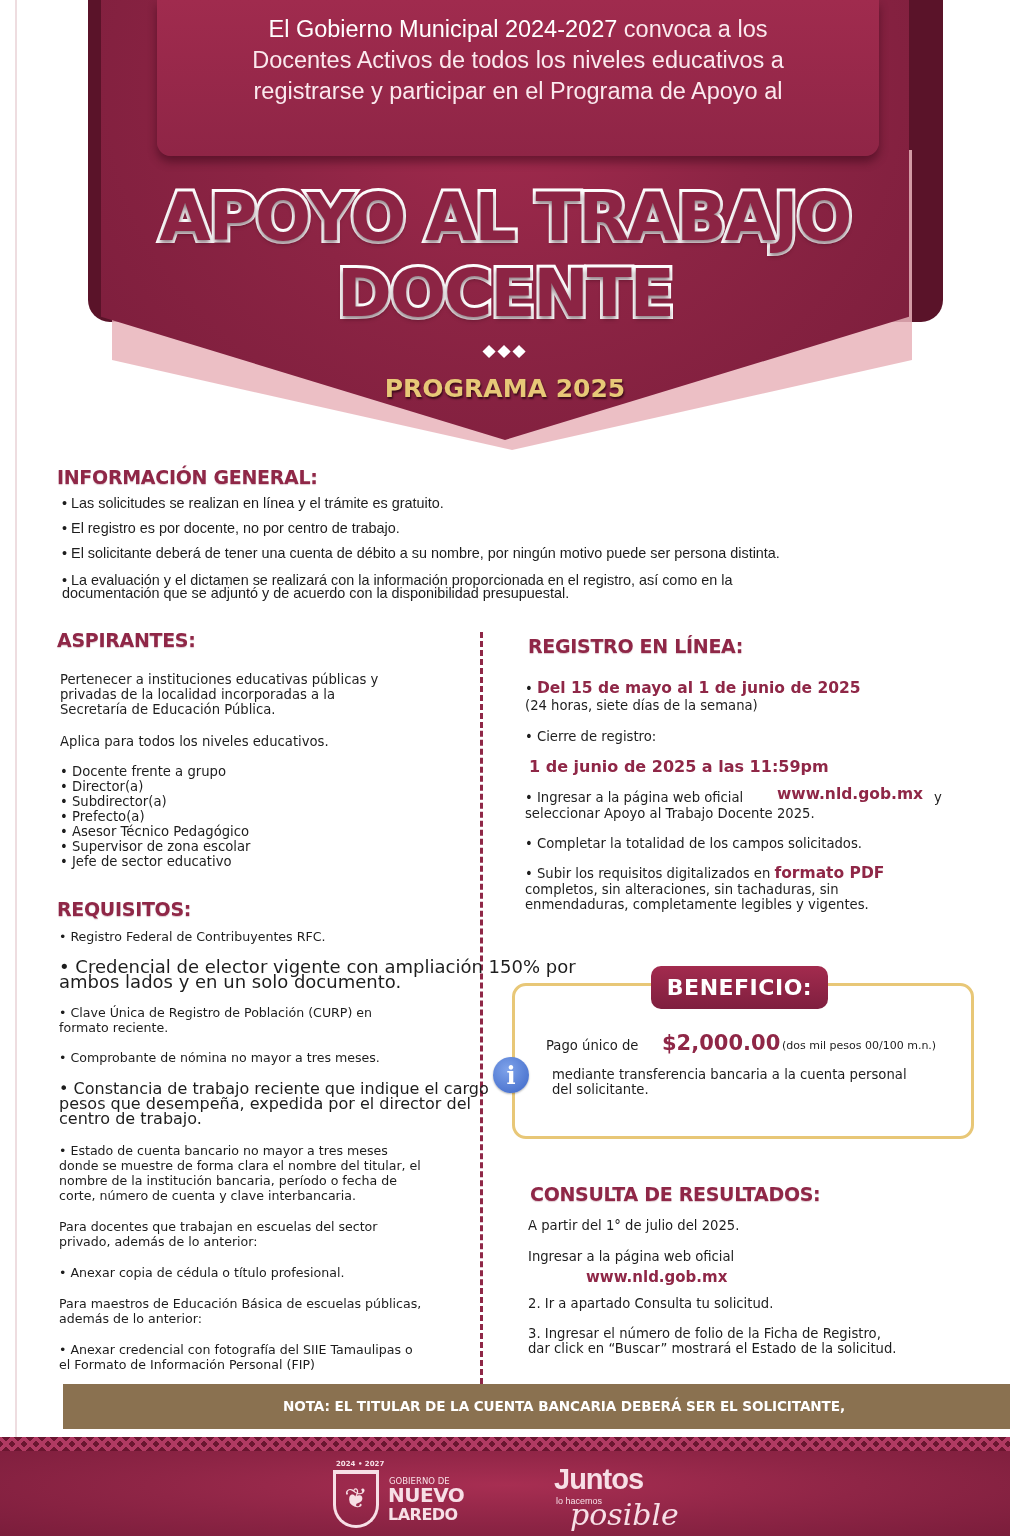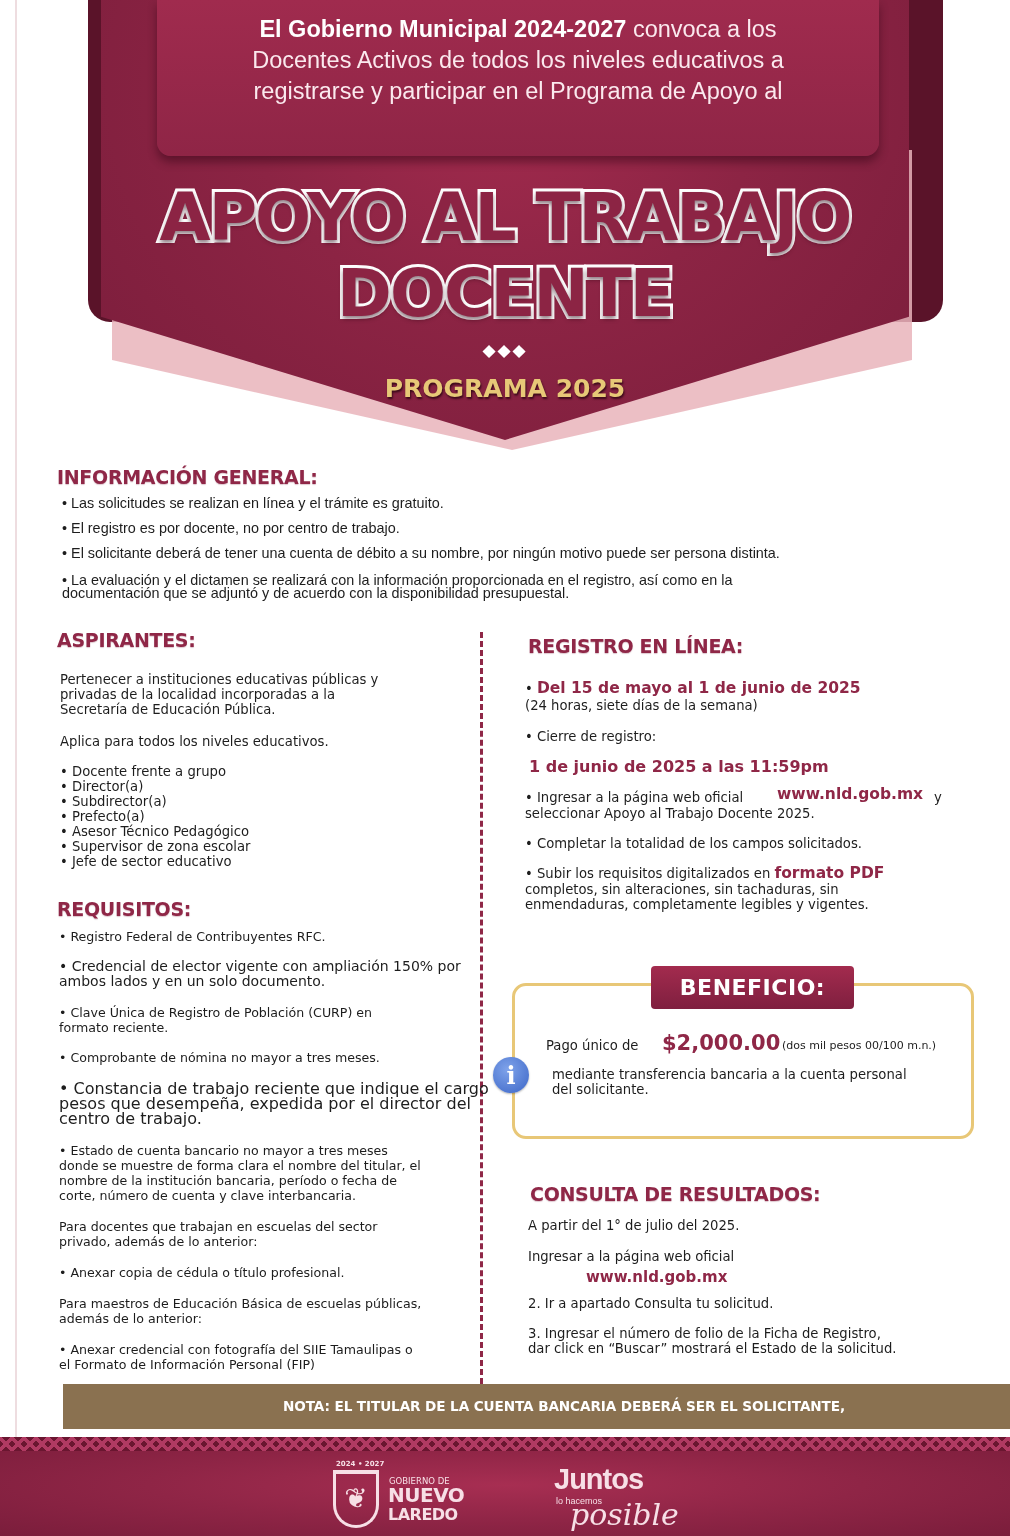--- a/index.html
+++ b/index.html
@@ -37,21 +37,21 @@
     left: 157px; top: 0; width: 722px; height: 156px;
     background: linear-gradient(180deg, #a02b4e 0%, #8f2546 100%);
     border-radius: 0 0 14px 14px;
     box-shadow: 0 6px 10px rgba(40,0,15,0.45);
     text-align: center;
     color: #fbe9ee;
     font-family: "Liberation Sans", sans-serif;
     font-size: 23.5px; line-height: 31px;
     padding-top: 14px; box-sizing: border-box;
   }
-  .intro-box b { font-weight: 700; color: #fff; }
+  .intro-box b { font-weight: 400; color: #fff; }
   .title {
     left: 101px; top: 180px; width: 808px; text-align: center;
     font-family: "DejaVu Sans", sans-serif; font-weight: 900;
     font-size: 66px; line-height: 76px; letter-spacing: -2px;
     color: #8c2444;
     -webkit-text-stroke: 6px #ffffff;
     paint-order: stroke fill;
     text-shadow: 0 3px 4px rgba(40,0,15,0.5);
   }
   .diamonds {
@@ -81,23 +81,23 @@
     border-left: 3px dashed #8f2747;
   }
 
   
   .benef-box {
     left: 512px; top: 983px; width: 462px; height: 156px;
     border: 3px solid #e8c777; border-radius: 14px; box-sizing: border-box;
     background: #ffffff;
   }
   .benef-pill {
-    left: 651px; top: 966px; width: 203px; height: 43px;
+    left: 651px; top: 966px; width: 177px; height: 43px;
     background: linear-gradient(180deg, #a32b4e, #7f1f3f);
-    border-radius: 4px;
+    border-radius: 10px;
     color: #ffffff; font-weight: 900; font-size: 22px; letter-spacing: 0.5px;
     display: flex; align-items: center; justify-content: center;
     font-family: "DejaVu Sans", sans-serif;
   }
   .info-icon {
     left: 493px; top: 1057px; width: 36px; height: 36px; border-radius: 50%;
     background: radial-gradient(circle at 40% 35%, #7fa3ea, #3c66c7);
     color: #ffffff; font-family: "DejaVu Serif", serif; font-weight: 700;
     font-size: 24px; display: flex; align-items: center; justify-content: center;
     box-shadow: 0 1px 2px rgba(0,0,0,0.3);
@@ -186,21 +186,21 @@
   <div>• Prefecto(a)</div>
   <div>• Asesor Técnico Pedagógico</div>
   <div>• Supervisor de zona escolar</div>
   <div>• Jefe de sector educativo</div>
 </div>
 
 <div class="abs h" style="left:57px; top:898px;">REQUISITOS:</div>
 <div class="abs t" style="left:59px; top:929px; font-size:12.6px;">
   <div>• Registro Federal de Contribuyentes RFC.</div>
 </div>
-<div class="abs t" style="left:59px; top:959px; font-size:14px;">
+<div class="abs t" style="left:59px; top:959px; font-size:18px;">
   <div>• Credencial de elector vigente con ampliación 150% por</div>
   <div>ambos lados y en un solo documento.</div>
 </div>
 <div class="abs t" style="left:59px; top:1005px; font-size:12.6px;">
   <div>• Clave Única de Registro de Población (CURP) en</div>
   <div>formato reciente.</div>
 </div>
 <div class="abs t" style="left:59px; top:1050px; font-size:12.6px;">
   <div>• Comprobante de nómina no mayor a tres meses.</div>
 </div>

